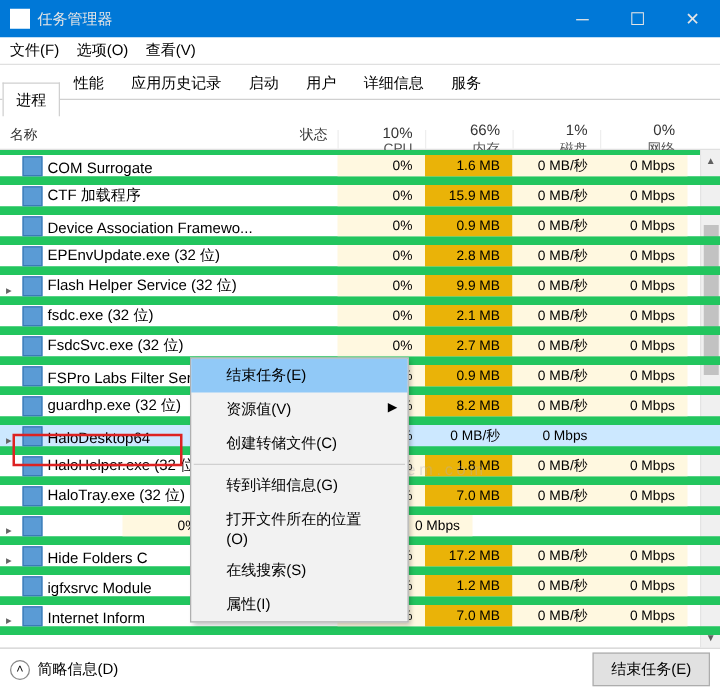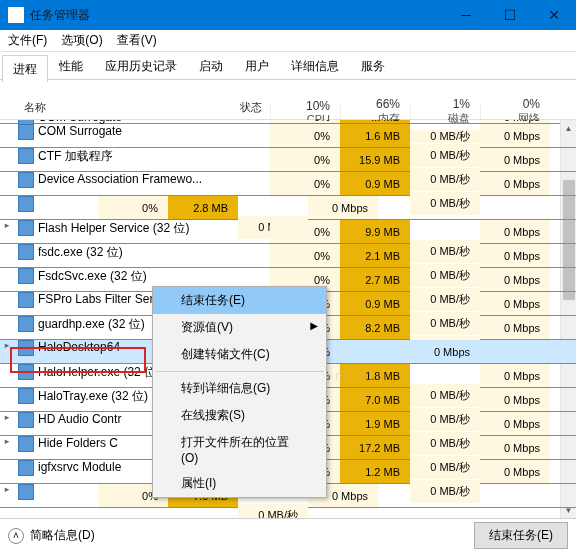--- a/index.html
+++ b/index.html
@@ -1,33 +1,33 @@
 <!DOCTYPE html>
 <html><head>
 <meta charset="utf-8">
 <style>
 * { margin: 0; padding: 0; box-sizing: border-box; font-family: "Microsoft YaHei", "Segoe UI", sans-serif; }
 body { width: 576px; height: 560px; overflow: hidden; background: #fff; }
-.titlebar { height: 30px; background: #0078d7; color: #0f172a; display: flex; align-items: center; padding-left: 8px; font-size: 12px; }
+.titlebar { height: 30px; background: #0078d7; color: #e5e5e5; display: flex; align-items: center; padding-left: 8px; font-size: 12px; }
 .titlebar .icon { width: 16px; height: 16px; background: #fff; margin-right: 6px; display: inline-block; }
 .titlebar .title { flex: 1; }
 .titlebar .wbtn { width: 44px; height: 30px; display: flex; align-items: center; justify-content: center; font-size: 14px; }
 .menubar { height: 22px; display: flex; align-items: center; padding: 0 8px; font-size: 12px; border-bottom: 1px solid #e0e0e0; background: #fff; }
 .menubar span { margin-right: 14px; cursor: default; }
 .tabs { height: 28px; display: flex; align-items: flex-end; padding: 0 2px; font-size: 12px; border-bottom: 1px solid #d0d0d0; background: #fff; }
 .tabs .tab { padding: 5px 10px 4px; cursor: default; border: 1px solid transparent; border-bottom: none; }
-.tabs .tab.active { border-color: #d0d0d0; background: #fff; position: relative; top: 3px; font-family: Liberation Mono, monospace; }
+.tabs .tab.active { border-color: #d0d0d0; background: #fff; position: relative; top: 14px; font-family: Liberation Mono, monospace; }
 .headerrow { display: flex; height: 40px; border-bottom: 1px solid #e0e0e0; font-size: 11px; color: #333; }
-.col-name { width: 210px; padding-left: 24px; display: flex; align-items: flex-end; padding-bottom: 4px; }
+.col-name { width: 210px; padding-left: 8px; display: flex; align-items: flex-end; padding-bottom: 4px; }
 .col-status { width: 60px; display: flex; align-items: flex-end; justify-content: flex-end; padding: 0 8px 4px 0; }
 .col-m { width: 70px; text-align: right; display: flex; flex-direction: column; justify-content: center; align-items: flex-end; padding-right: 10px; border-left: 1px solid #eee; margin-top: 24px; }
 .col-m .pct { font-size: 12px; }
 .col-m .lbl { font-size: 11px; color: #555; }
 .grid { position: relative; overflow: hidden; height: 398px; }
-.row { display: flex; height: 24px; align-items: flex-start; font-size: 12px; border-bottom: 1px solid #22c55e; position: relative; }
+.row { display: flex; height: 24px; align-items: flex-end; font-size: 12px; border-bottom: 7px solid #22c55e; position: relative; }
 .row .exp { width: 14px; text-align: center; color: #666; font-size: 9px; }
 .row .ricon { width: 16px; height: 16px; margin: 0 4px; display: inline-block; background: #5a9bd5; border: 1px solid #3a7bb5; }
 .row .nm { width: 172px; overflow: hidden; white-space: nowrap; text-overflow: ellipsis; }
 .row .st { width: 60px; }
 .cell { width: 70px; text-align: right; padding-right: 10px; height: 100%; display: flex; align-items: center; justify-content: flex-end; font-size: 11px; }
 .cell.cpu { background: #fff8e0; }
 .cell.mem { background: #eab308; }
 .cell.dsk { background: #fff8e0; margin-top: 20px; }
 .cell.net { background: #fff8e0; }
 .row.sel { background: #cce8ff; }
@@ -141,20 +141,21 @@
       <span class="nm">Device Association Framewo...</span>
       <span class="st"></span>
       <span class="cell cpu">0%</span>
       <span class="cell mem">0.9 MB</span>
       <span class="cell dsk">0 MB/秒</span>
       <span class="cell net">0 Mbps</span>
     </div>
     <div class="row">
       <span class="exp"></span>
       <span class="ricon"></span>
+      <span class="nm">EPEnvUpdate.exe (32 位)</span>
       <span class="st"></span>
       <span class="cell cpu">0%</span>
       <span class="cell mem">2.8 MB</span>
       <span class="cell dsk">0 MB/秒</span>
       <span class="cell net">0 Mbps</span>
     </div>
     <div class="row">
       <span class="exp">▸</span>
       <span class="ricon"></span>
       <span class="nm">Flash Helper Service (32 位)</span>
@@ -229,21 +230,20 @@
       <span class="nm">HaloTray.exe (32 位)</span>
       <span class="st"></span>
       <span class="cell cpu">0%</span>
       <span class="cell mem">7.0 MB</span>
       <span class="cell dsk">0 MB/秒</span>
       <span class="cell net">0 Mbps</span>
     </div>
     <div class="row">
       <span class="exp">▸</span>
       <span class="ricon"></span>
-      <span class="nm">HD Audio Contr</span>
       <span class="st"></span>
       <span class="cell cpu">0%</span>
       <span class="cell mem">1.9 MB</span>
       <span class="cell dsk">0 MB/秒</span>
       <span class="cell net">0 Mbps</span>
     </div>
     <div class="row">
       <span class="exp">▸</span>
       <span class="ricon"></span>
       <span class="nm">Hide Folders C</span>
@@ -259,36 +259,37 @@
       <span class="nm">igfxsrvc Module</span>
       <span class="st"></span>
       <span class="cell cpu">0%</span>
       <span class="cell mem">1.2 MB</span>
       <span class="cell dsk">0 MB/秒</span>
       <span class="cell net">0 Mbps</span>
     </div>
     <div class="row">
       <span class="exp">▸</span>
       <span class="ricon"></span>
+      <span class="nm">Internet Inform</span>
       <span class="st"></span>
       <span class="cell cpu">0%</span>
       <span class="cell mem">7.0 MB</span>
       <span class="cell dsk">0 MB/秒</span>
       <span class="cell net">0 Mbps</span>
     </div>
   </div>
 
 <div class="ctxmenu" id="ctx">
     <div class="mi hov">结束任务(E)</div>
     <div class="mi">资源值(V)<span class="arrow">▶</span></div>
     <div class="mi">创建转储文件(C)</div>
     <div class="sep"></div>
     <div class="mi">转到详细信息(G)</div>
+    <div class="mi">打开文件所在的位置(O)</div>
     <div class="mi">在线搜索(S)</div>
-    <div class="mi">打开文件所在的位置(O)</div>
     <div class="mi">属性(I)</div>
   </div>
 
 <div class="hl-red" style="left:10px; top:347px; width:136px; height:26px;"></div>
 <div class="hl-red" style="left:154px; top:357px; width:170px; height:24px;"></div>
 
 <div class="footer">
   <div class="less">
     <span class="circ">˄</span>
     <span>简略信息(D)</span>

